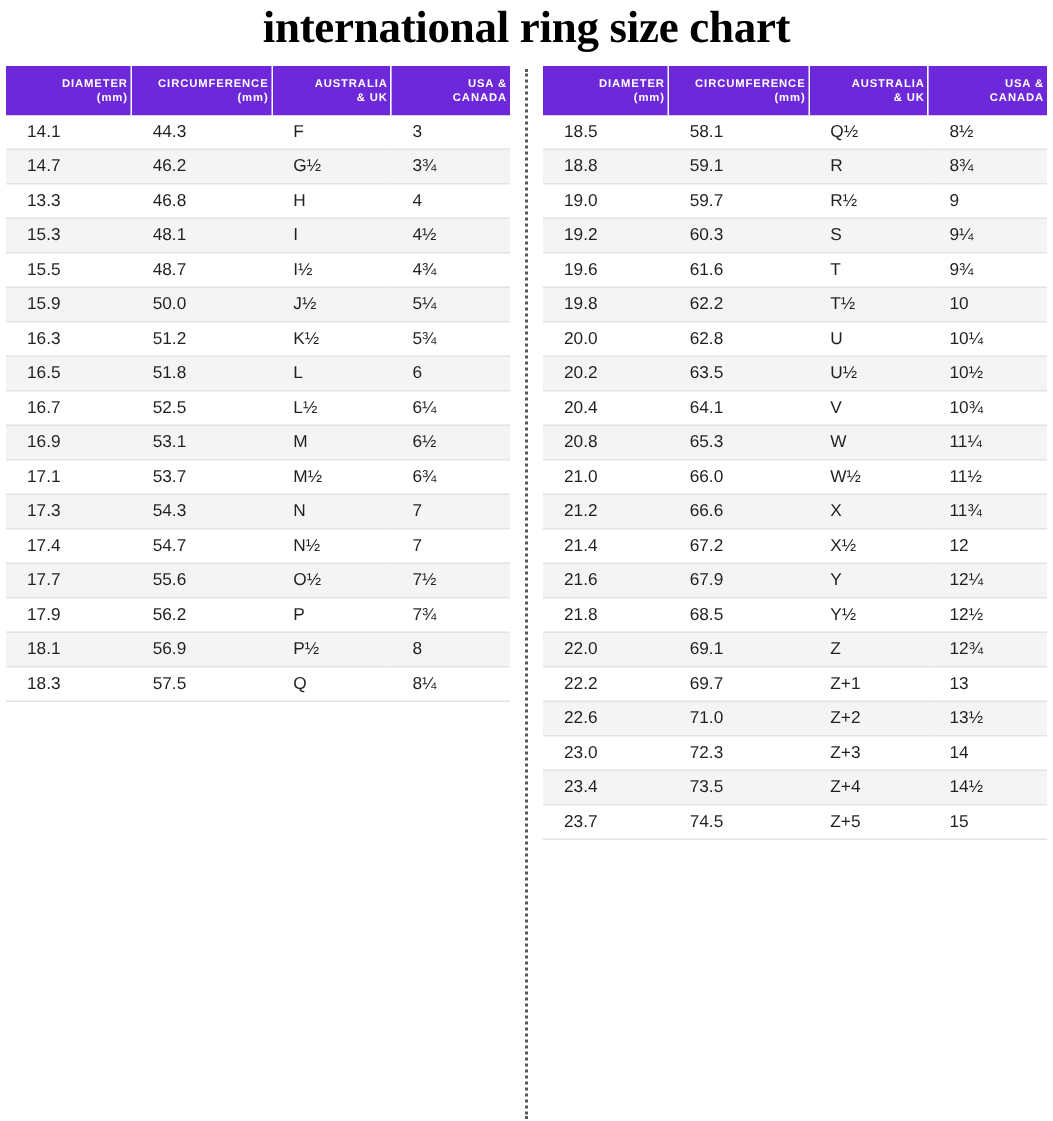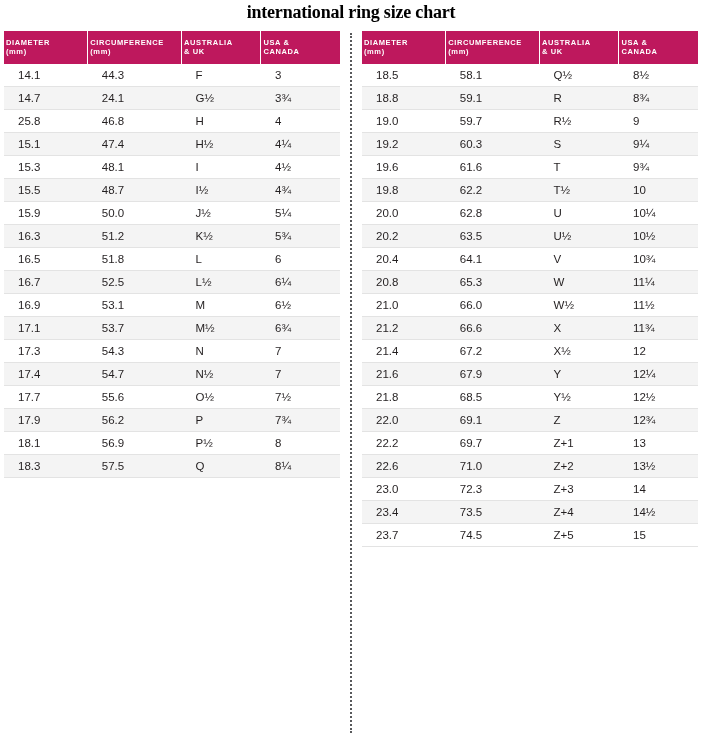--- a/index.html
+++ b/index.html
@@ -16,21 +16,21 @@
   }
   .page {
     position: relative;
     width: 702px;
     height: 747px;
     box-sizing: border-box;
   }
   .title {
     font-family: "Liberation Serif", serif;
     font-weight: bold;
-    font-size: 18px;
+    font-size: 30px;
     text-align: center;
     letter-spacing: -0.2px;
     margin: 2px 0 8px 0;
     color: #000000;
   }
   .tables {
     display: flex;
     flex-direction: row;
     align-items: flex-start;
     justify-content: space-between;
@@ -51,26 +51,26 @@
     border-left: 2px dotted #58595b;
     height: 700px;
     margin-top: 2px;
   }
   table {
     border-collapse: collapse;
     width: 100%;
     table-layout: fixed;
   }
   thead th {
-    background: #be185d;
+    background: #6d28d9;
     color: #ffffff;
     font-size: 7.5px;
     font-weight: bold;
     letter-spacing: 0.6px;
-    text-align: left;
+    text-align: right;
     padding: 7px 2px;
     line-height: 1.25;
     border-right: 1px solid #ffffff;
     vertical-align: middle;
   }
   thead th:last-child { border-right: none; }
   tbody td {
     font-size: 11.5px;
     padding: 5px 0 5px 14px;
     border-bottom: 1px solid #e3e3e3;
@@ -122,35 +122,29 @@
         </thead>
         <tbody id="left-body">
             <tr>
               <td class="col1">14.1</td>
               <td class="col2">44.3</td>
               <td class="col3">F</td>
               <td class="col4">3</td>
             </tr>
             <tr>
               <td class="col1">14.7</td>
-              <td class="col2">24.1</td>
+              <td class="col2">46.2</td>
               <td class="col3">G½</td>
               <td class="col4">3¾</td>
             </tr>
             <tr>
-              <td class="col1">25.8</td>
+              <td class="col1">13.3</td>
               <td class="col2">46.8</td>
               <td class="col3">H</td>
               <td class="col4">4</td>
-            </tr>
-            <tr>
-              <td class="col1">15.1</td>
-              <td class="col2">47.4</td>
-              <td class="col3">H½</td>
-              <td class="col4">4¼</td>
             </tr>
             <tr>
               <td class="col1">15.3</td>
               <td class="col2">48.1</td>
               <td class="col3">I</td>
               <td class="col4">4½</td>
             </tr>
             <tr>
               <td class="col1">15.5</td>
               <td class="col2">48.7</td>

